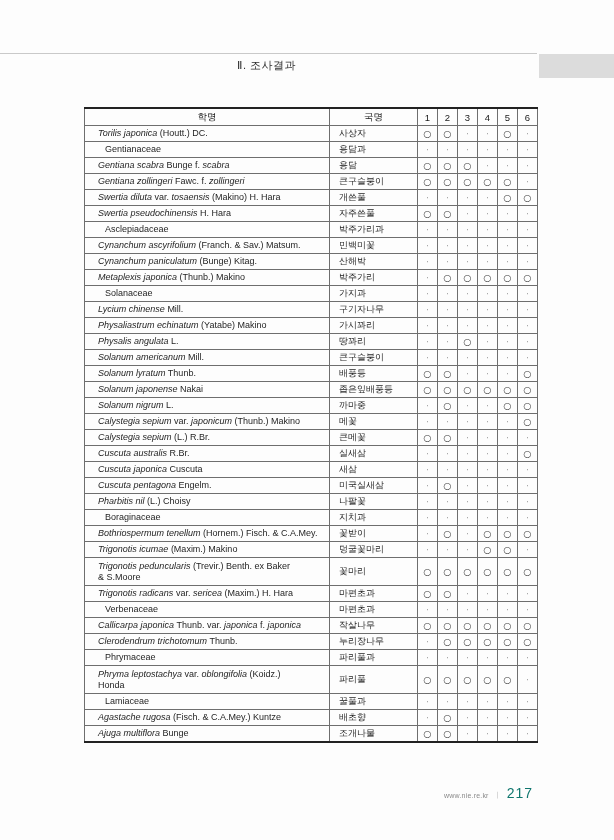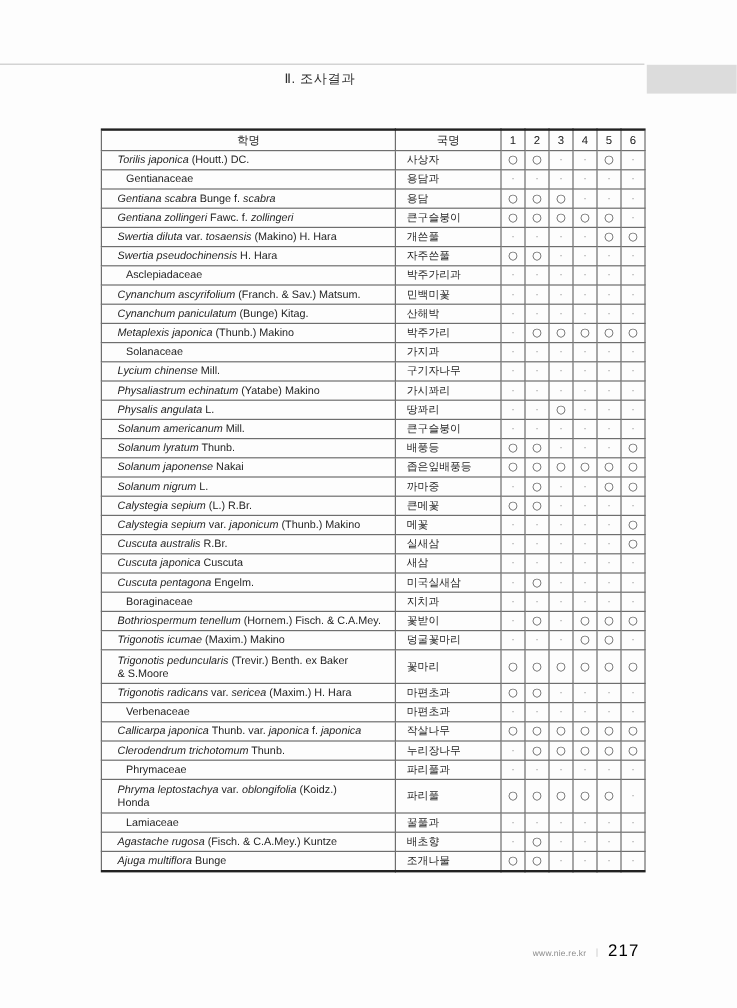--- a/index.html
+++ b/index.html
@@ -30,21 +30,21 @@
   td.mark{text-align:center;font-family:"DejaVu Sans",sans-serif;}
   i{font-style:italic;}
   .circle{font-size:9.5px;color:#3a3a3a;line-height:1;}
   .dot{font-size:8px;color:#9a9a9a;line-height:1;}
   .footer{
     position:absolute;top:784px;left:0;width:533px;text-align:right;
     white-space:nowrap;
   }
   .footer .site{font-size:7px;color:#8a8a8a;letter-spacing:.2px;}
   .footer .sep{font-size:8px;color:#c0c0c0;margin:0 5px;}
-  .footer .pageno{font-size:14px;color:#000000;letter-spacing:1px;}
+  .footer .pageno{font-size:14px;color:#0f766e;letter-spacing:1px;}
 </style>
 </head>
 <body>
 
 <div class="top-rule"></div>
 <div class="section-title">Ⅱ. 조사결과</div>
 <div class="side-tab"></div>
 
 <div class="table-wrap">
   <table>
@@ -245,40 +245,40 @@
           <td class="sci"><i>Solanum nigrum</i><span> L.</span></td>
           <td class="kor">까마중</td>
           <td class="mark"><span class="dot">·</span></td>
           <td class="mark"><span class="circle">○</span></td>
           <td class="mark"><span class="dot">·</span></td>
           <td class="mark"><span class="dot">·</span></td>
           <td class="mark"><span class="circle">○</span></td>
           <td class="mark"><span class="circle">○</span></td>
         </tr>
         <tr class="species">
+          <td class="sci"><i>Calystegia sepium</i><span> var. </span><i>japonicum</i><span> (Thunb.) Makino</span></td>
+          <td class="kor">메꽃</td>
+          <td class="mark"><span class="dot">·</span></td>
+          <td class="mark"><span class="dot">·</span></td>
+          <td class="mark"><span class="dot">·</span></td>
+          <td class="mark"><span class="dot">·</span></td>
+          <td class="mark"><span class="dot">·</span></td>
+          <td class="mark"><span class="circle">○</span></td>
+        </tr>
+        <tr class="species">
           <td class="sci"><i>Calystegia sepium</i><span> (L.) R.Br.</span></td>
           <td class="kor">큰메꽃</td>
           <td class="mark"><span class="circle">○</span></td>
           <td class="mark"><span class="circle">○</span></td>
           <td class="mark"><span class="dot">·</span></td>
           <td class="mark"><span class="dot">·</span></td>
           <td class="mark"><span class="dot">·</span></td>
           <td class="mark"><span class="dot">·</span></td>
         </tr>
         <tr class="species">
-          <td class="sci"><i>Calystegia sepium</i><span> var. </span><i>japonicum</i><span> (Thunb.) Makino</span></td>
-          <td class="kor">메꽃</td>
-          <td class="mark"><span class="dot">·</span></td>
-          <td class="mark"><span class="dot">·</span></td>
-          <td class="mark"><span class="dot">·</span></td>
-          <td class="mark"><span class="dot">·</span></td>
-          <td class="mark"><span class="dot">·</span></td>
-          <td class="mark"><span class="circle">○</span></td>
-        </tr>
-        <tr class="species">
           <td class="sci"><i>Cuscuta australis</i><span> R.Br.</span></td>
           <td class="kor">실새삼</td>
           <td class="mark"><span class="dot">·</span></td>
           <td class="mark"><span class="dot">·</span></td>
           <td class="mark"><span class="dot">·</span></td>
           <td class="mark"><span class="dot">·</span></td>
           <td class="mark"><span class="dot">·</span></td>
           <td class="mark"><span class="circle">○</span></td>
         </tr>
         <tr class="species">
@@ -289,20 +289,30 @@
           <td class="mark"><span class="dot">·</span></td>
           <td class="mark"><span class="dot">·</span></td>
           <td class="mark"><span class="dot">·</span></td>
           <td class="mark"><span class="dot">·</span></td>
         </tr>
         <tr class="species">
           <td class="sci"><i>Cuscuta pentagona</i><span> Engelm.</span></td>
           <td class="kor">미국실새삼</td>
           <td class="mark"><span class="dot">·</span></td>
           <td class="mark"><span class="circle">○</span></td>
+          <td class="mark"><span class="dot">·</span></td>
+          <td class="mark"><span class="dot">·</span></td>
+          <td class="mark"><span class="dot">·</span></td>
+          <td class="mark"><span class="dot">·</span></td>
+        </tr>
+        <tr class="species">
+          <td class="sci"><i>Pharbitis nil</i><span> (L.) Choisy</span></td>
+          <td class="kor">나팔꽃</td>
+          <td class="mark"><span class="dot">·</span></td>
+          <td class="mark"><span class="dot">·</span></td>
           <td class="mark"><span class="dot">·</span></td>
           <td class="mark"><span class="dot">·</span></td>
           <td class="mark"><span class="dot">·</span></td>
           <td class="mark"><span class="dot">·</span></td>
         </tr>
         <tr class="family">
           <td class="sci"><span>Boraginaceae</span></td>
           <td class="kor">지치과</td>
           <td class="mark"><span class="dot">·</span></td>
           <td class="mark"><span class="dot">·</span></td>

